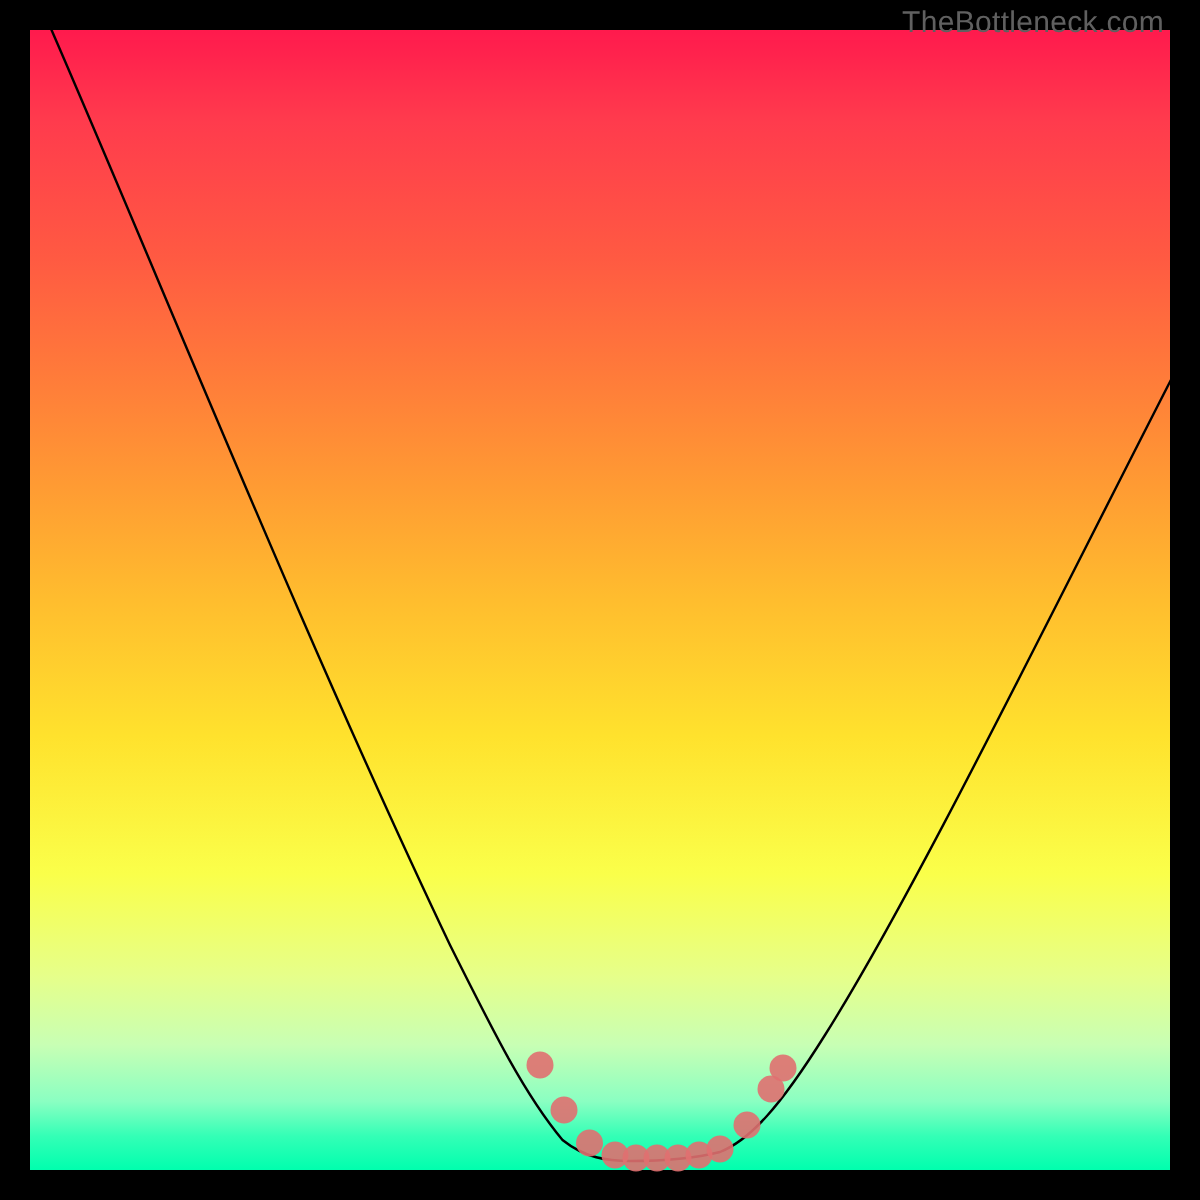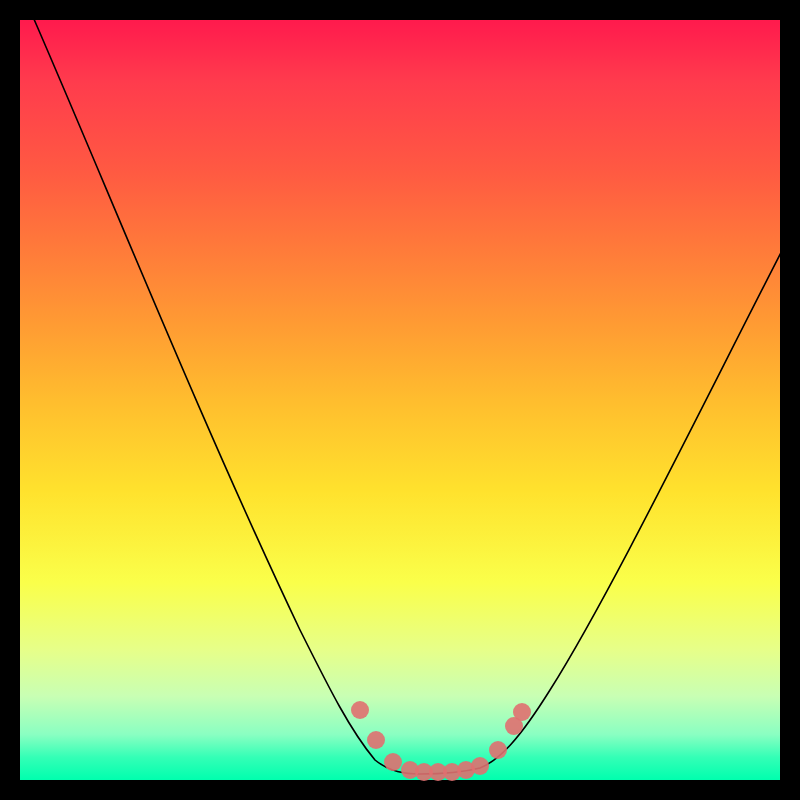--- a/index.html
+++ b/index.html
@@ -97,14 +97,15 @@
         <circle class="marker" cx="446" cy="750" r="9"></circle>
         <circle class="marker" cx="460" cy="746" r="9"></circle>
         <circle class="marker" cx="478" cy="730" r="9"></circle>
         <circle class="marker" cx="494" cy="706" r="9"></circle>
         <circle class="marker" cx="502" cy="692" r="9"></circle>
       </g>
     </svg>
 
   </div>
 
+  <div class="watermark">TheBottleneck.com</div>
 
 </div>
 
 </body></html>

